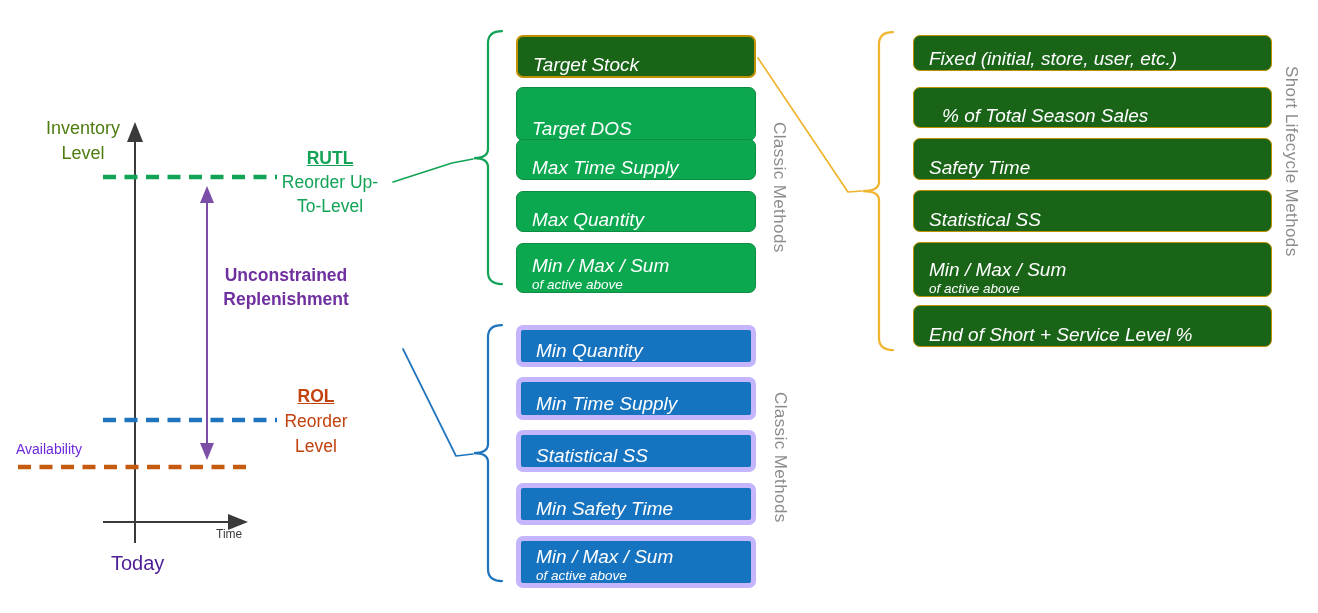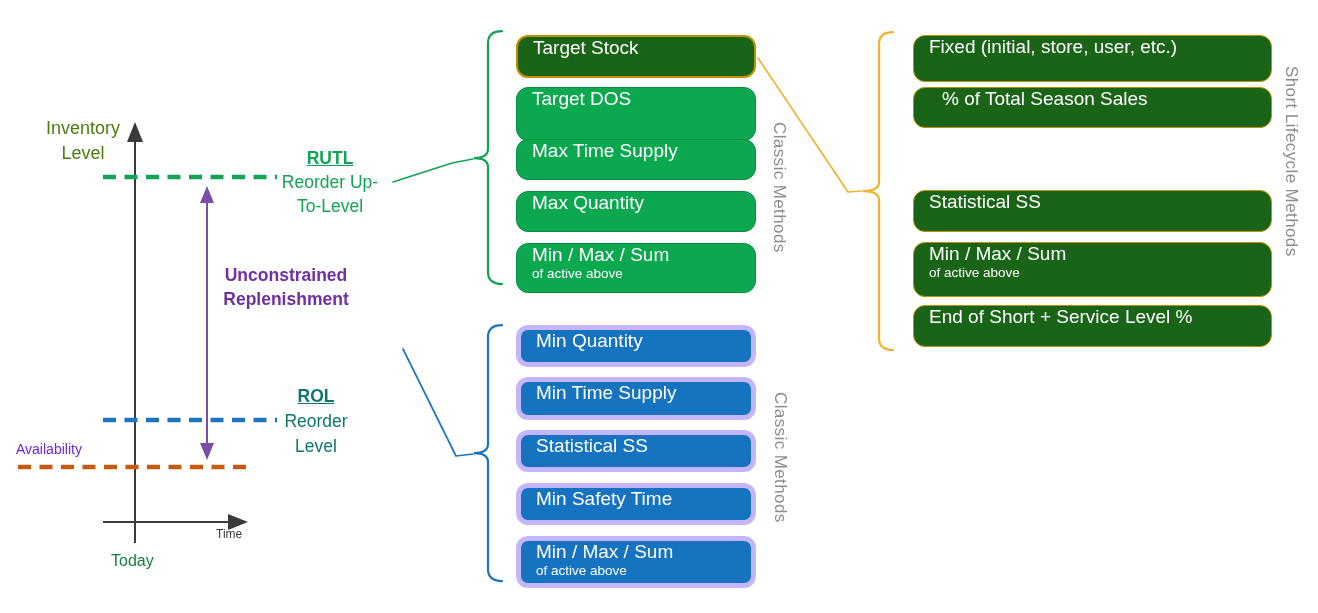--- a/index.html
+++ b/index.html
@@ -9,43 +9,43 @@
   }
   #overlay{position:absolute;left:0;top:0;z-index:0;}
   .gdash{stroke:#12A356;stroke-width:4.5;stroke-dasharray:13 8.5;}
   .bdash{stroke:#1F74BE;stroke-width:4.5;stroke-dasharray:13 8.5;}
   .odash{stroke:#C55A11;stroke-width:4.5;stroke-dasharray:13 8.5;}
   .axis{stroke:#3A3A3A;stroke-width:2;}
   .brace{fill:none;stroke-width:2.25;stroke-linecap:round;}
   .conn{fill:none;stroke-width:1.7;stroke-linecap:round;stroke-linejoin:round;}
 
   .box{
-    position:absolute;left:516px;width:240px;border-radius:12px;color:#ffffff;
-    display:flex;flex-direction:column;justify-content:flex-start;
-    padding-left:15px;box-sizing:border-box;z-index:1;
+    position:absolute;left:516px;width:240px;border-radius:7px;color:#ffffff;
+    display:flex;flex-direction:column;justify-content:flex-end;
+    padding-left:15px;box-sizing:border-box;z-index:1;font-style:italic;
   }
   .box.dark {background:#1A6418;border:2px solid #BF9000;}
   .box.green{background:#0BA850;border:1px solid #0E8C44;}
   .box.blue {background:#1673C0;border:5px solid #c4b5fd;}
   .box.right{left:913px;width:359px;background:#1A6418;border:1.5px solid #BF9000;}
   .box-label{font-size:19px;line-height:22px;}
   .box-sub{font-size:13.5px;line-height:15px;}
 
   .rot{
     position:absolute;writing-mode:vertical-rl;color:#8C8C8C;
     font-size:17px;letter-spacing:.4px;z-index:1;white-space:nowrap;
   }
   .lbl{position:absolute;z-index:1;}
   #inv-label{left:30px;top:116px;width:106px;text-align:center;font-size:18px;color:#4d7c0f;line-height:25px;}
   #rutl-label{left:262px;top:146px;width:136px;text-align:center;font-size:17.5px;color:#12A356;line-height:24px;}
   #uncon-label{left:206px;top:263px;width:160px;text-align:center;font-size:17.5px;font-weight:bold;color:#7030A0;line-height:24px;}
-  #rol-label{left:266px;top:384px;width:100px;text-align:center;font-size:17.5px;color:#0f766e;line-height:25px;}
+  #rol-label{left:266px;top:384px;width:100px;text-align:center;font-size:17.5px;color:#c2410c;line-height:25px;}
   #avail-label{left:16px;top:441px;font-size:14px;color:#6d28d9;}
   #time-label{left:216px;top:527px;font-size:12px;color:#3A3A3A;}
-  #today-label{left:111px;top:552px;font-size:16px;color:#15803d;}
+  #today-label{left:111px;top:552px;font-size:20px;color:#4c1d95;}
   .abbr{font-weight:bold;text-decoration:underline;}
 </style>
 </head>
 <body>
 
 <div id="canvas">
 
   <svg id="overlay" width="1318" height="613" viewBox="0 0 1318 613">
     <defs>
       <marker id="mB" markerWidth="11" markerHeight="9" refX="8" refY="4" orient="auto">
@@ -130,25 +130,28 @@
   </div>
   <div class="box blue" style="top:483px;height:42px;">
     <div class="box-label">Min Safety Time</div>
   </div>
   <div class="box blue" style="top:536px;height:52px;">
     <div class="box-label">Min / Max / Sum</div>
     <div class="box-sub">of active above</div>
   </div>
   <div class="rot" style="left:770px;top:392px;">Classic Methods</div>
 
-  <div class="box right" style="top:35px;height:47px;">
+  <div class="box right" style="top:35px;height:36px;">
     <div class="box-label">Fixed (initial, store, user, etc.)</div>
   </div>
   <div class="box right" style="top:87px;height:41px;padding-left:28px;">
     <div class="box-label">% of Total Season Sales</div>
+  </div>
+  <div class="box right" style="top:138px;height:42px;">
+    <div class="box-label">Safety Time</div>
   </div>
   <div class="box right" style="top:190px;height:42px;">
     <div class="box-label">Statistical SS</div>
   </div>
   <div class="box right" style="top:242px;height:55px;">
     <div class="box-label">Min / Max / Sum</div>
     <div class="box-sub">of active above</div>
   </div>
   <div class="box right" style="top:305px;height:42px;">
     <div class="box-label">End of Short + Service Level %</div>

